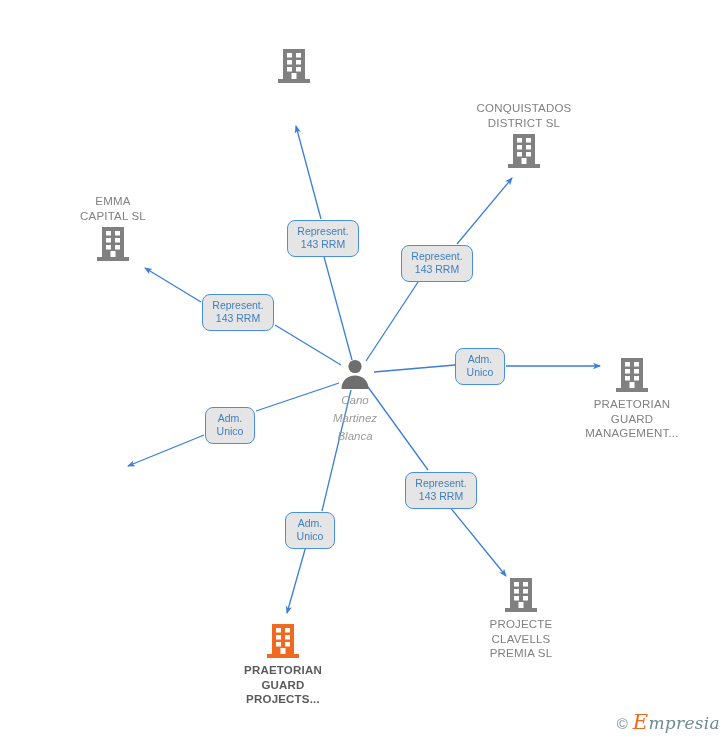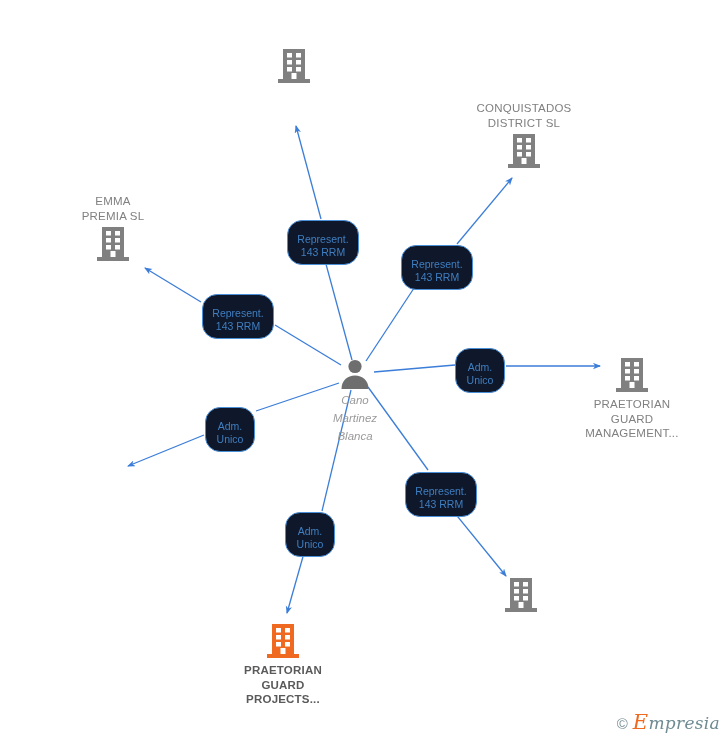--- a/index.html
+++ b/index.html
@@ -60,27 +60,27 @@
     font-size: 11.5px;
     line-height: 14.5px;
     white-space: pre-line;
   }
 
   
   .edge-label {
     position: absolute;
     box-sizing: border-box;
     border: 1.4px solid #4a90d9;
-    border-radius: 15px;
-    background: #0f172a;
+    border-radius: 8px;
+    background: #e5e5e5;
     color: #3f7fc1;
     font-size: 10.5px;
     line-height: 13px;
     text-align: center;
-    padding: 12px 0 5px 0;
+    padding: 4px 0 5px 0;
     white-space: pre-line;
     z-index: 4;
   }
 
   
   #watermark {
     position: absolute;
     right: 8px;
     bottom: 8px;
     display: flex;
@@ -205,21 +205,21 @@
         <rect x="19" y="13" width="5" height="4.5" fill="#ffffff"></rect>
         <rect x="10" y="20" width="5" height="4.5" fill="#ffffff"></rect>
         <rect x="19" y="20" width="5" height="4.5" fill="#ffffff"></rect>
         <rect x="14.5" y="26" width="5" height="6" fill="#ffffff"></rect>
       </svg>
     </span>
   </div>
 
   <div class="node label-above" style="left:113px; top:194px;">
     <span class="label">EMMA
-PREMIA  SL</span>
+CAPITAL  SL</span>
     <span class="icon-wrap">
       <svg width="34" height="38" viewBox="0 0 34 38">
         <rect x="6" y="2" width="22" height="30" fill="#808080"></rect>
         <rect x="1" y="32" width="32" height="4" fill="#808080"></rect>
         <rect x="10" y="6" width="5" height="4.5" fill="#ffffff"></rect>
         <rect x="19" y="6" width="5" height="4.5" fill="#ffffff"></rect>
         <rect x="10" y="13" width="5" height="4.5" fill="#ffffff"></rect>
         <rect x="19" y="13" width="5" height="4.5" fill="#ffffff"></rect>
         <rect x="10" y="20" width="5" height="4.5" fill="#ffffff"></rect>
         <rect x="19" y="20" width="5" height="4.5" fill="#ffffff"></rect>
@@ -255,20 +255,23 @@
         <rect x="1" y="32" width="32" height="4" fill="#808080"></rect>
         <rect x="10" y="6" width="5" height="4.5" fill="#ffffff"></rect>
         <rect x="19" y="6" width="5" height="4.5" fill="#ffffff"></rect>
         <rect x="10" y="13" width="5" height="4.5" fill="#ffffff"></rect>
         <rect x="19" y="13" width="5" height="4.5" fill="#ffffff"></rect>
         <rect x="10" y="20" width="5" height="4.5" fill="#ffffff"></rect>
         <rect x="19" y="20" width="5" height="4.5" fill="#ffffff"></rect>
         <rect x="14.5" y="26" width="5" height="6" fill="#ffffff"></rect>
       </svg>
     </span>
+    <span class="label">PROJECTE
+CLAVELLS
+PREMIA  SL</span>
   </div>
 
   <div class="node label-below highlight" style="left:283px; top:622px;">
     <span class="icon-wrap">
       <svg width="34" height="38" viewBox="0 0 34 38">
         <rect x="6" y="2" width="22" height="30" fill="#ef6a20"></rect>
         <rect x="1" y="32" width="32" height="4" fill="#ef6a20"></rect>
         <rect x="10" y="6" width="5" height="4.5" fill="#ffffff"></rect>
         <rect x="19" y="6" width="5" height="4.5" fill="#ffffff"></rect>
         <rect x="10" y="13" width="5" height="4.5" fill="#ffffff"></rect>

